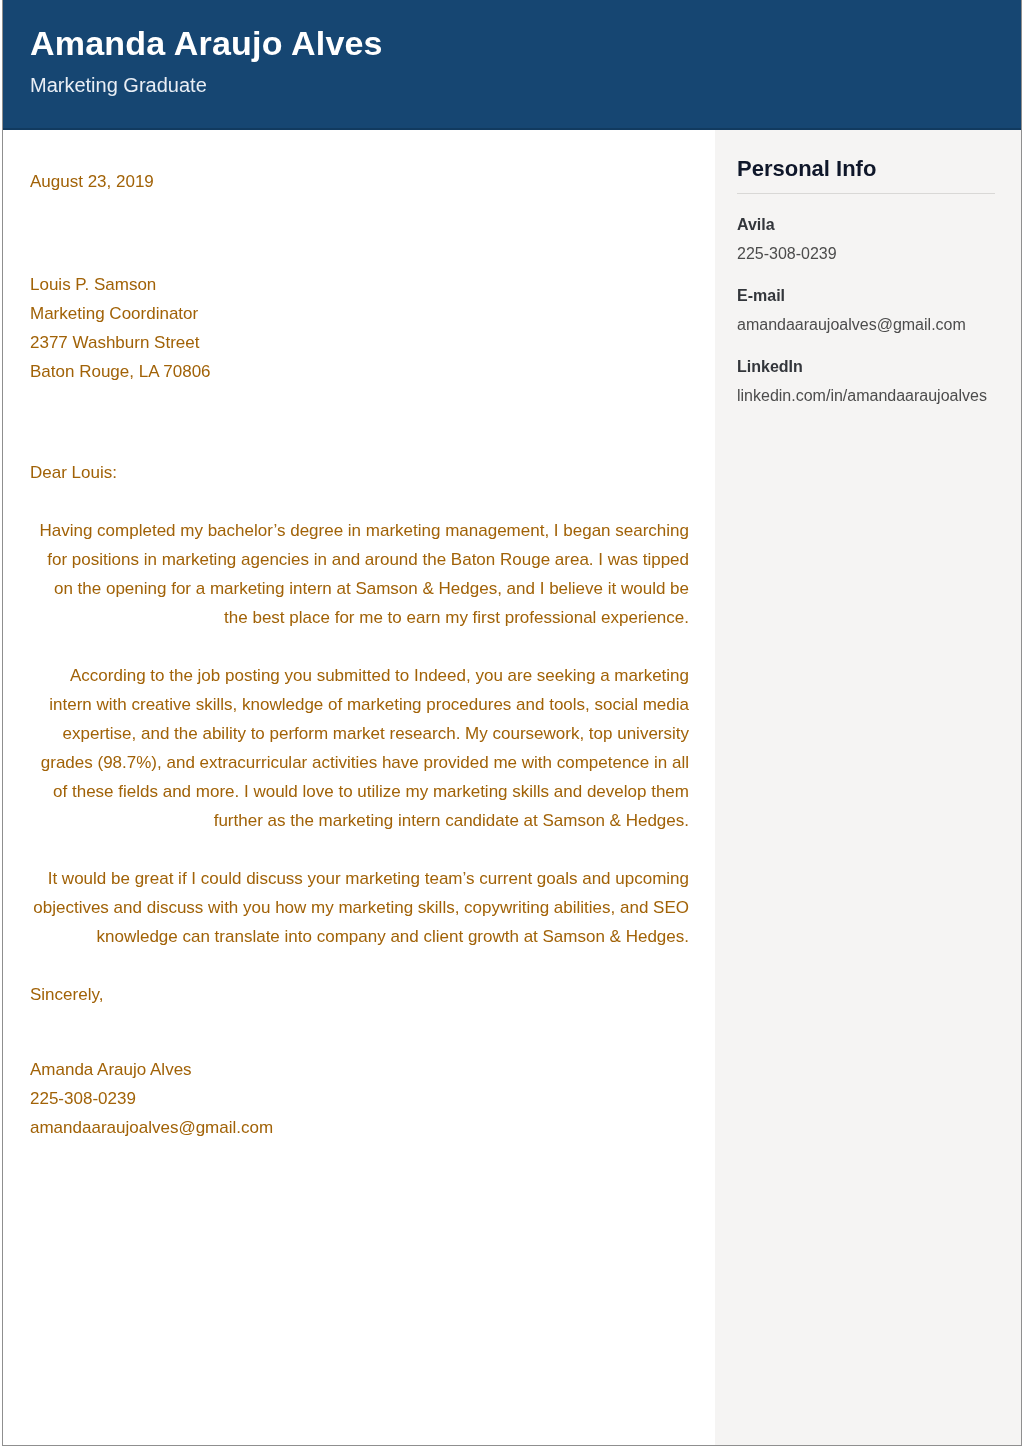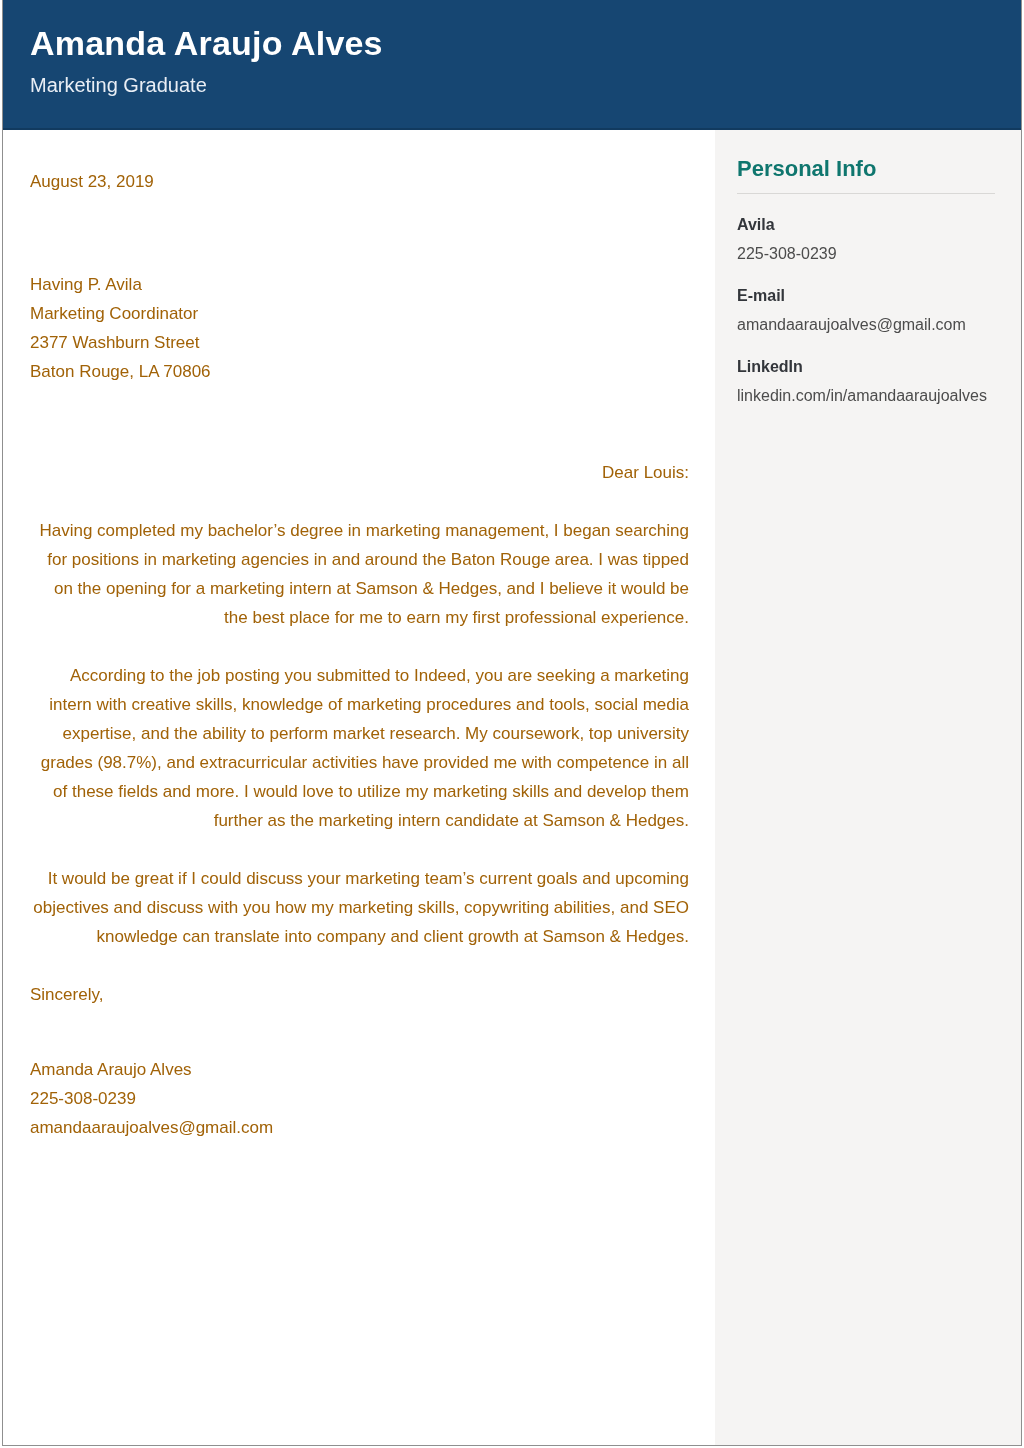--- a/index.html
+++ b/index.html
@@ -52,34 +52,34 @@
   .letter {
     flex: 1 1 auto;
     padding: 37px 26px 30px 27px;
     color: #a16207;
     font-size: 17px;
     line-height: 29px;
   }
   .letter .date { margin: 0 0 74px 0; }
   .recipient { margin: 0 0 72px 0; }
   .recipient p { margin: 0; }
-  .salutation { margin: 0 0 29px 0; text-align: right; }
+  .salutation { margin: 0 0 29px 0; }
   .para { margin: 0 0 29px 0; text-align: right; }
   .closing { margin: 0 0 46px 0; }
   .signature p { margin: 0; }
   
   .sidebar {
     flex: 0 0 306px;
     width: 306px;
     background: #f5f4f3;
     padding: 26px 26px 20px 22px;
   }
   .sidebar-title {
     margin: 0;
-    color: #0f766e;
+    color: #0f172a;
     font-size: 22px;
     font-weight: bold;
     line-height: 26px;
   }
   .sidebar-divider {
     border: none;
     border-top: 1px solid #d9d8d6;
     margin: 11px 0 0 0;
   }
   .field { margin-top: 20px; }
@@ -107,21 +107,21 @@
     <h1 class="name">Amanda Araujo Alves</h1>
     <p class="job-title">Marketing Graduate</p>
   </div>
 
   <div class="content">
 
     <main class="letter">
       <p class="date">August 23, 2019</p>
 
       <div class="recipient">
-        <p>Having P. Avila</p>
+        <p>Louis P. Samson</p>
         <p>Marketing Coordinator</p>
         <p>2377 Washburn Street</p>
         <p>Baton Rouge, LA 70806</p>
       </div>
 
       <p class="salutation">Dear Louis:</p>
 
       <p class="para">Having completed my bachelor’s degree in marketing management, I began searching for positions in marketing agencies in and around the Baton Rouge area. I was tipped on the opening for a marketing intern at Samson &amp; Hedges, and I believe it would be the best place for me to earn my first professional experience.</p>
       <p class="para">According to the job posting you submitted to Indeed, you are seeking a marketing intern with creative skills, knowledge of marketing procedures and tools, social media expertise, and the ability to perform market research. My coursework, top university grades (98.7%), and extracurricular activities have provided me with competence in all of these fields and more. I would love to utilize my marketing skills and develop them further as the marketing intern candidate at Samson &amp; Hedges.</p>
       <p class="para">It would be great if I could discuss your marketing team’s current goals and upcoming objectives and discuss with you how my marketing skills, copywriting abilities, and SEO knowledge can translate into company and client growth at Samson &amp; Hedges.</p>

